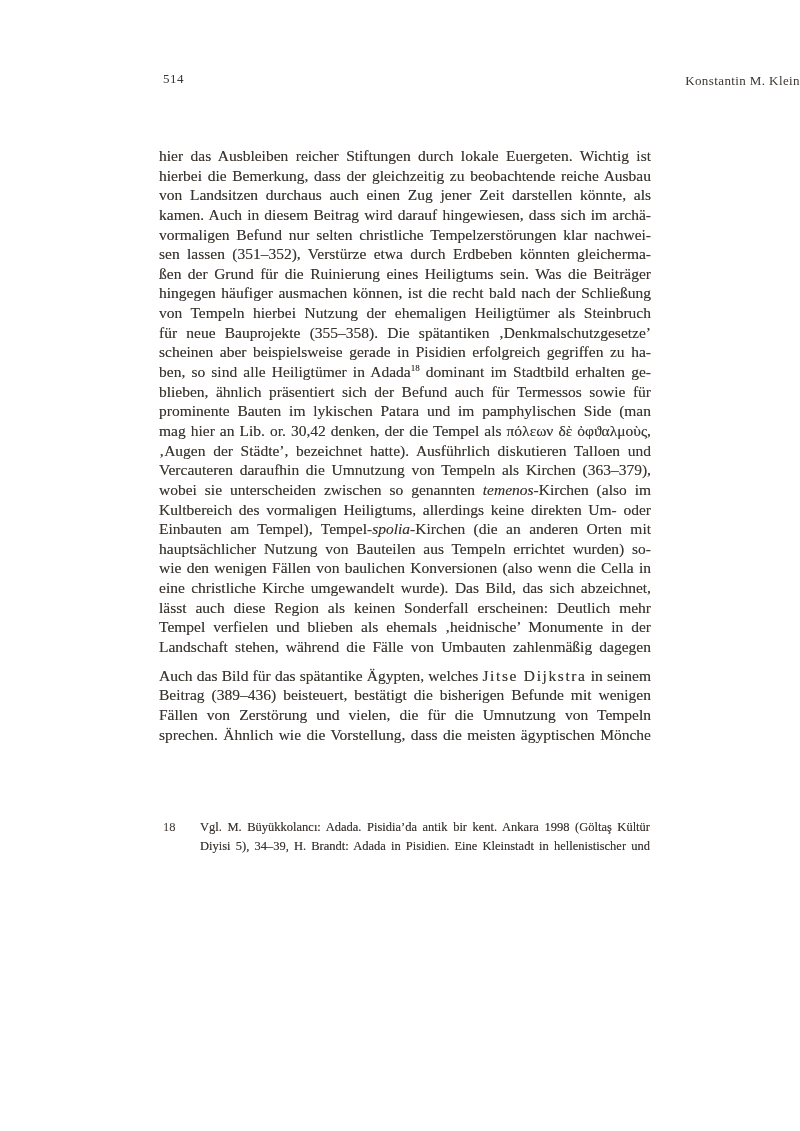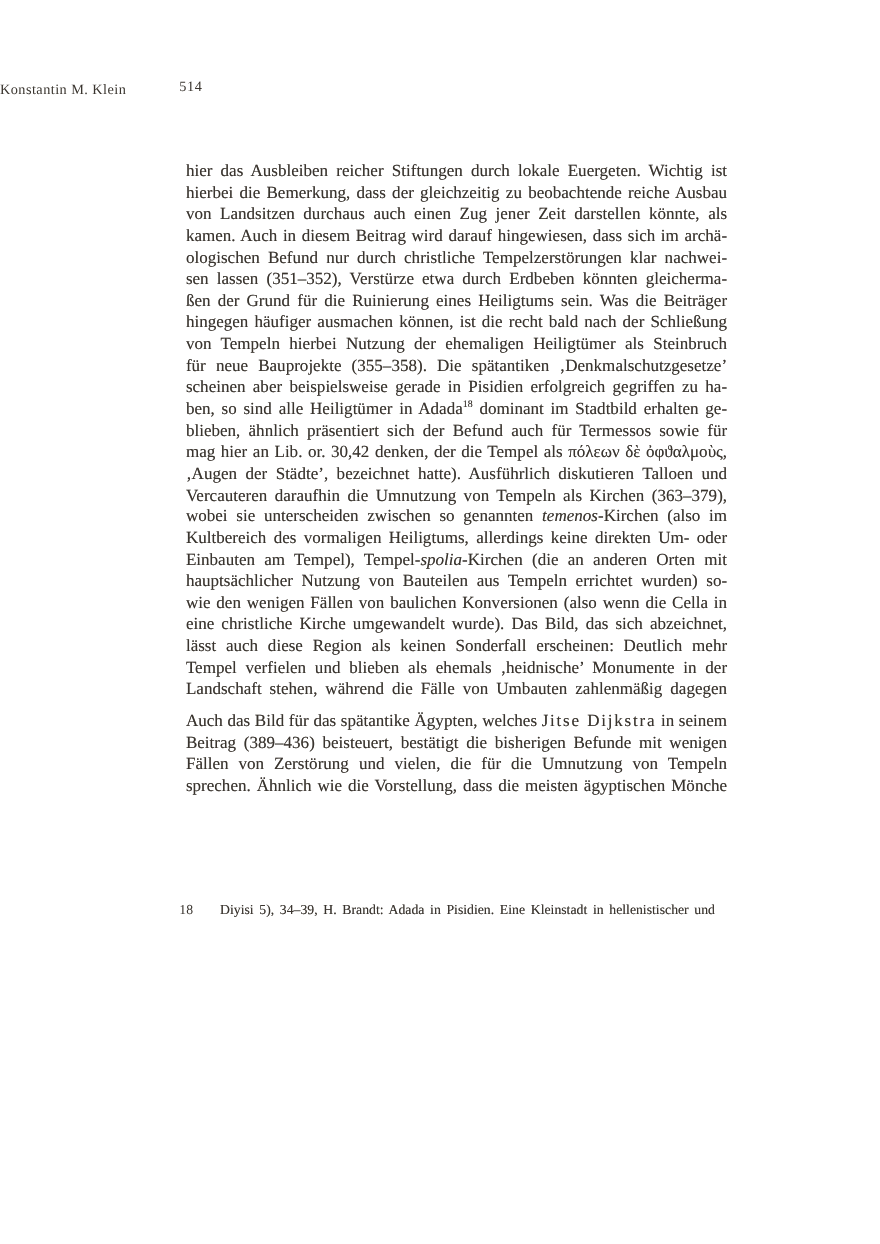--- a/index.html
+++ b/index.html
@@ -13,26 +13,26 @@
   }
   .page { position: absolute; inset: 0; }
 
   
   .pagenum {
     position: absolute; left: 163px; top: 71px;
     font-size: 13px; letter-spacing: 0.5px;
   }
   .runhead {
     position: absolute; left: 0; right: 0; top: 73px;
-    text-align: left; font-size: 13px; letter-spacing: 0.4px;
+    text-align: right; font-size: 13px; letter-spacing: 0.4px;
   }
 
   
   .textblock {
-    position: absolute; left: 169px; top: 146px; width: 492px; font-family: Liberation Serif, serif;
+    position: absolute; left: 159px; top: 146px; width: 492px; font-family: Liberation Serif, serif;
   }
   .para { margin: 0; }
   .para + .para { margin-top: 9px; }
   .line {
     font-size: 15.5px;
     line-height: 19.65px;
     height: 19.65px;
     text-align: justify;
     text-align-last: justify;
     white-space: normal;
@@ -75,29 +75,30 @@
   <span class="pagenum">514</span>
 
   <span class="runhead">Konstantin M. Klein</span>
 
   <main class="textblock" id="textblock">
       <div class="para">
         <div class="line">hier das Ausbleiben reicher Stiftungen durch lokale Euergeten. Wichtig ist</div>
         <div class="line">hierbei die Bemerkung, dass der gleichzeitig zu beobachtende reiche Ausbau</div>
         <div class="line">von Landsitzen durchaus auch einen Zug jener Zeit darstellen könnte, als</div>
         <div class="line">kamen. Auch in diesem Beitrag wird darauf hingewiesen, dass sich im archä-</div>
-        <div class="line">ologischen Befund nur durch christliche Tempelzerstörungen klar nachwei-</div>
+        <div class="line">vormaligen Befund nur selten christliche Tempelzerstörungen klar nachwei-</div>
         <div class="line">sen lassen (351–352), Verstürze etwa durch Erdbeben könnten gleicherma-</div>
         <div class="line">ßen der Grund für die Ruinierung eines Heiligtums sein. Was die Beiträger</div>
         <div class="line">hingegen häufiger ausmachen können, ist die recht bald nach der Schließung</div>
         <div class="line">von Tempeln hierbei Nutzung der ehemaligen Heiligtümer als Steinbruch</div>
         <div class="line">für neue Bauprojekte (355–358). Die spätantiken ‚Denkmalschutzgesetze’</div>
         <div class="line">scheinen aber beispielsweise gerade in Pisidien erfolgreich gegriffen zu ha-</div>
         <div class="line">ben, so sind alle Heiligtümer in Adada<sup>18</sup> dominant im Stadtbild erhalten ge-</div>
         <div class="line">blieben, ähnlich präsentiert sich der Befund auch für Termessos sowie für</div>
+        <div class="line">prominente Bauten im lykischen Patara und im pamphylischen Side (man</div>
         <div class="line">mag hier an Lib. or. 30,42 denken, der die Tempel als πόλεων δὲ ὀφϑαλμοὺς,</div>
         <div class="line">‚Augen der Städte’, bezeichnet hatte). Ausführlich diskutieren Talloen und</div>
         <div class="line">Vercauteren daraufhin die Umnutzung von Tempeln als Kirchen (363–379),</div>
         <div class="line">wobei sie unterscheiden zwischen so genannten <i>temenos</i>-Kirchen (also im</div>
         <div class="line">Kultbereich des vormaligen Heiligtums, allerdings keine direkten Um- oder</div>
         <div class="line">Einbauten am Tempel), Tempel-<i>spolia</i>-Kirchen (die an anderen Orten mit</div>
         <div class="line">hauptsächlicher Nutzung von Bauteilen aus Tempeln errichtet wurden) so-</div>
         <div class="line">wie den wenigen Fällen von baulichen Konversionen (also wenn die Cella in</div>
         <div class="line">eine christliche Kirche umgewandelt wurde). Das Bild, das sich abzeichnet,</div>
         <div class="line">lässt auch diese Region als keinen Sonderfall erscheinen: Deutlich mehr</div>
@@ -109,18 +110,19 @@
         <div class="line">Beitrag (389–436) beisteuert, bestätigt die bisherigen Befunde mit wenigen</div>
         <div class="line">Fällen von Zerstörung und vielen, die für die Umnutzung von Tempeln</div>
         <div class="line">sprechen. Ähnlich wie die Vorstellung, dass die meisten ägyptischen Mönche</div>
       </div>
     </main>
 
   <section class="footnotes">
     <div class="footnote">
       <span class="fn-num">18</span>
       <div class="fn-text" id="fn-text">
+          <div class="fn-line">Vgl. M. Büyükkolancı: Adada. Pisidia’da antik bir kent. Ankara 1998 (Göltaş Kültür</div>
           <div class="fn-line">Diyisi 5), 34–39, H. Brandt: Adada in Pisidien. Eine Kleinstadt in hellenistischer und</div>
         </div>
     </div>
   </section>
 
 </div>
 
 </body></html>

